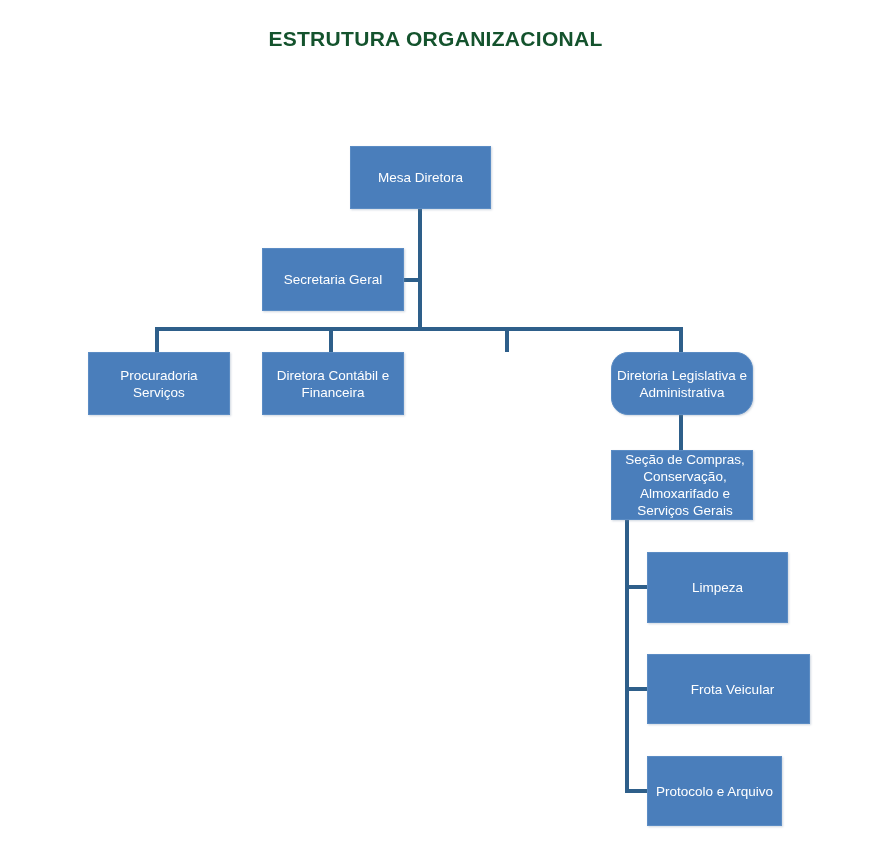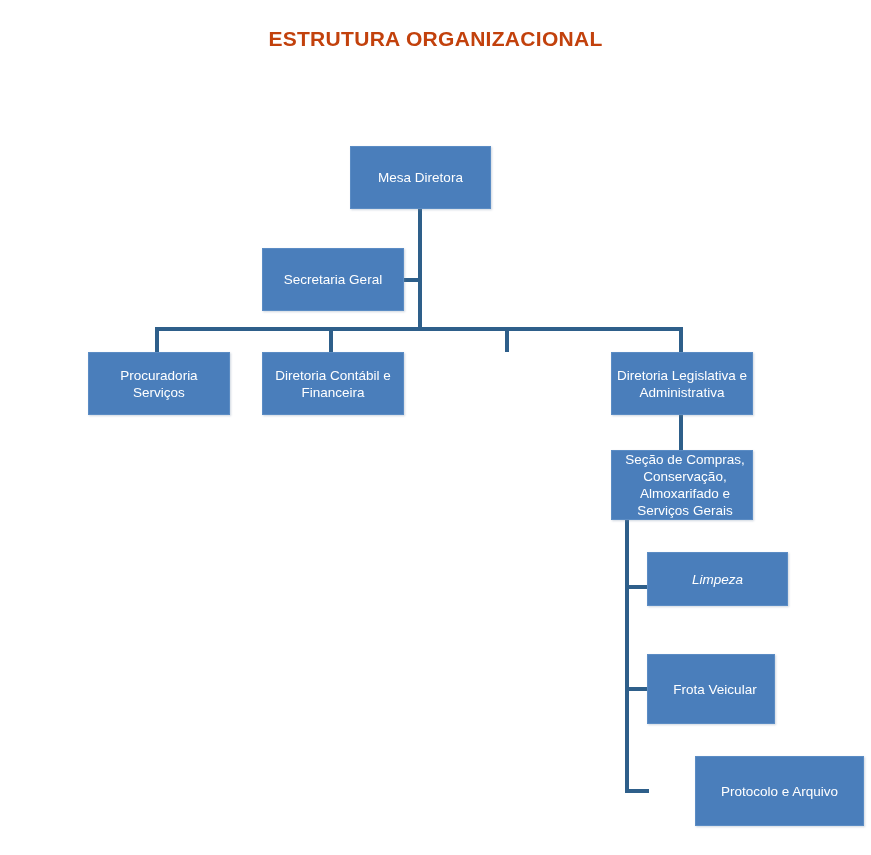--- a/index.html
+++ b/index.html
@@ -16,21 +16,21 @@
     overflow: hidden;
   }
   #chart-title {
     position: absolute;
     left: 0;
     top: 27px;
     width: 871px;
     text-align: center;
     font-size: 21px;
     font-weight: bold;
-    color: #c2410c;
+    color: #14532d;
     letter-spacing: 0.3px;
   }
   .node {
     position: absolute;
     background: #4a7ebb;
     border: 1px solid #5b8cc4;
     box-sizing: border-box;
     display: flex;
     align-items: center;
     justify-content: center;
@@ -82,37 +82,37 @@
 
   <div class="node" style="left:262px; top:248px; width:142px; height:63px;">
     <span class="node-label">Secretaria Geral</span>
   </div>
 
   <div class="node" style="left:88px; top:352px; width:142px; height:63px;">
     <span class="node-label">Procuradoria Serviços</span>
   </div>
 
   <div class="node" style="left:262px; top:352px; width:142px; height:63px;">
-    <span class="node-label">Diretoria Contábil e Financeira</span>
+    <span class="node-label">Diretora Contábil e Financeira</span>
   </div>
 
 
-  <div class="node" style="left:611px; top:352px; width:142px; height:63px;">
+  <div class="node" style="left:611px; top:352px; width:142px; height:63px;border-radius:17px;">
     <span class="node-label">Diretoria Legislativa e Administrativa</span>
   </div>
 
   <div class="node" style="left:611px; top:450px; width:142px; height:70px;padding-left:10px;">
     <span class="node-label">Seção de Compras, Conservação, Almoxarifado e Serviços Gerais</span>
   </div>
 
-  <div class="node" style="left:647px; top:552px; width:141px; height:54px;font-style:italic;">
+  <div class="node" style="left:647px; top:552px; width:141px; height:71px;">
     <span class="node-label">Limpeza</span>
   </div>
 
-  <div class="node" style="left:647px; top:654px; width:128px; height:70px;padding-left:12px;">
+  <div class="node" style="left:647px; top:654px; width:163px; height:70px;padding-left:12px;">
     <span class="node-label">Frota Veicular</span>
   </div>
 
-  <div class="node" style="left:647px; top:756px; width:169px; height:70px;margin-left:48px;">
+  <div class="node" style="left:647px; top:756px; width:135px; height:70px;">
     <span class="node-label">Protocolo e Arquivo</span>
   </div>
 
 </div>
 
 </body></html>

